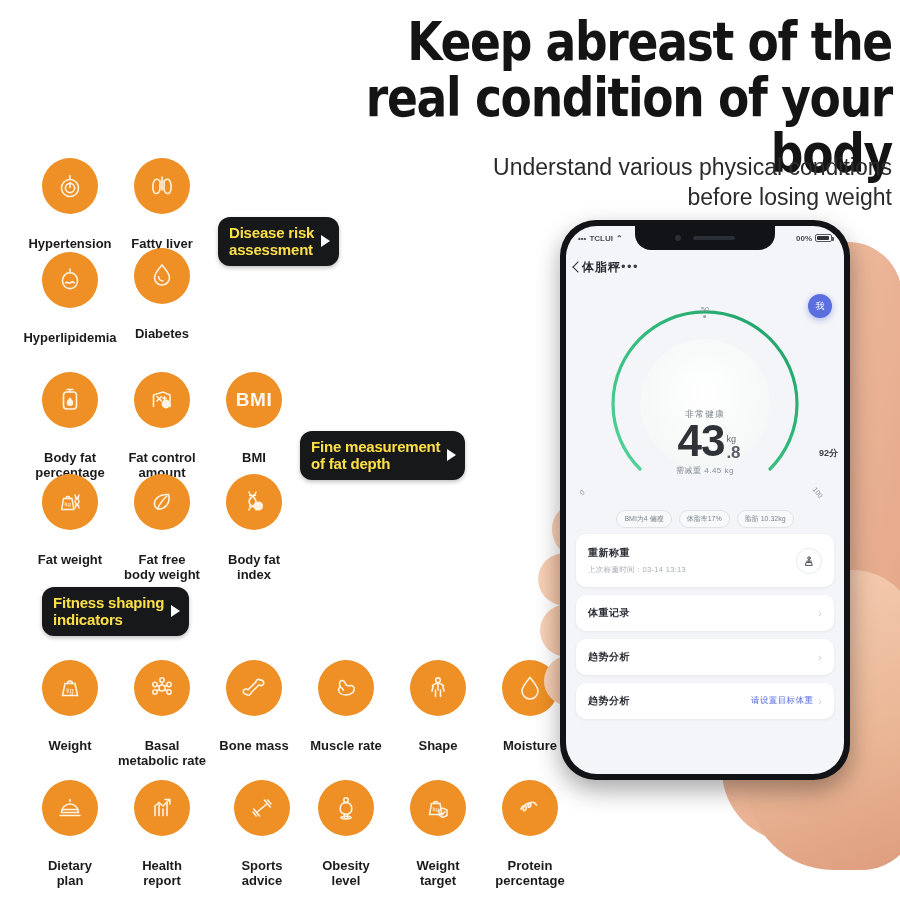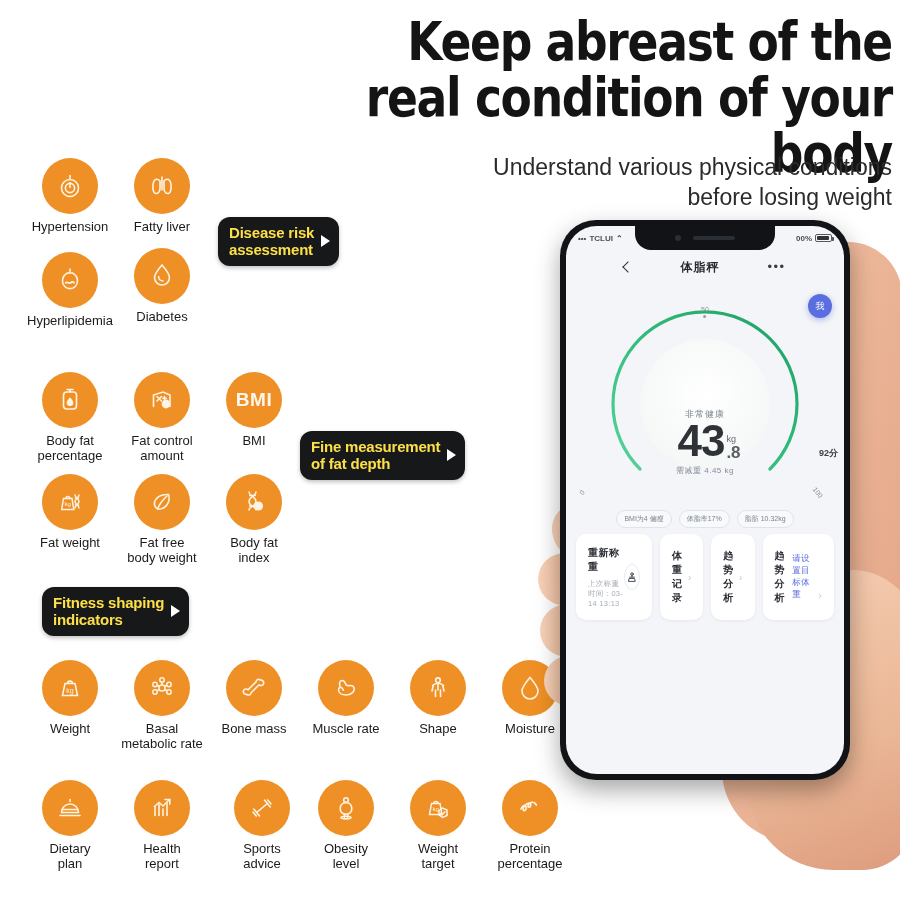--- a/index.html
+++ b/index.html
@@ -52,25 +52,25 @@
   }
   .disc svg { display: block; }
   .disc .bmi-text {
     font-size: 19px;
     font-weight: bold;
     color: #fff7ee;
     letter-spacing: 0.5px;
     font-family: "Liberation Sans", sans-serif;
   }
   .cap {
-    margin-top: 5px;
+    margin-top: 22px;
     font-size: 13px;
     line-height: 15px;
     color: #1b1b1b;
-    font-weight: 400;
+    font-weight: 700;
   }
 
   
   .pill {
     position: absolute;
     background: #17181a;
     border-radius: 12px;
     color: #fde047;
     display: flex;
     align-items: center;
@@ -152,22 +152,22 @@
     font-size: 8px; color: #4a4f57; font-weight: 600;
     z-index: 5;
   }
   .statusbar .sb-l, .statusbar .sb-r { display: flex; align-items: center; gap: 3px; }
   .batt { width: 17px; height: 8px; border: 1px solid #55595f; border-radius: 2px; position: relative; }
   .batt::after { content:""; position:absolute; right:-3px; top:2px; width:2px; height:4px; background:#55595f; border-radius:0 1px 1px 0;}
   .batt i { position:absolute; left:1px; top:1px; bottom:1px; width:12px; background:#2f3338; border-radius:1px; display:block;}
 
   .navbar {
     position: absolute; top: 26px; left: 0; right: 0; height: 30px;
-    display: flex; align-items: center; justify-content: center;
-    padding: 0 8px; z-index: 4; gap: 48px;
+    display: flex; align-items: center; justify-content: flex-start;
+    padding: 0 8px; z-index: 4;
   }
   .navbar .nb-title { font-size: 12px; color: #262a30; font-weight: 600; letter-spacing: 1px; }
   .chev-back { width: 8px; height: 8px; border-left: 1.6px solid #2c3036; border-bottom: 1.6px solid #2c3036; transform: rotate(45deg); }
   .dots { letter-spacing: 1.5px; color: #3a3f46; font-size: 13px; line-height: 6px; }
 
   .avatar-btn {
     position: absolute; right: 12px; top: 68px;
     width: 24px; height: 24px; border-radius: 50%;
     background: #5b6ee0;
     color: #fff; font-size: 9px;
@@ -197,21 +197,21 @@
   .tick-r { right: 20px; bottom: 8px; transform: rotate(52deg); }
   .score { position: absolute; right: 6px; bottom: 44px; font-size: 9px; font-weight: bold; color: #3a3f46; }
 
   .chips { position: absolute; top: 284px; left: 0; right: 0; display: flex; justify-content: center; gap: 7px; }
   .chip {
     border: 1px solid #dfe4ea; border-radius: 9px;
     padding: 3px 7px; font-size: 7px; color: #7e848d; background: #f7f9fb;
     white-space: nowrap;
   }
 
-  .cards { position: absolute; top: 308px; left: 10px; right: 10px; display: flex; gap: 8px; }
+  .cards { position: absolute; top: 308px; left: 10px; right: 10px; display: flex; flex-direction: column; gap: 8px; }
   .card {
     background: #ffffff; border-radius: 10px;
     padding: 11px 12px;
     box-shadow: 0 1px 3px rgba(40,60,90,.07);
     display: flex; align-items: center; justify-content: space-between;
   }
   .card.tall { padding: 12px; }
   .c-title { font-size: 10px; color: #2a2e34; font-weight: 600; letter-spacing: .5px; }
   .c-sub { font-size: 7.5px; color: #a7adb5; margin-top: 5px; letter-spacing: .3px; }
   .c-chev { color: #c6ccd4; font-size: 11px; line-height: 11px; }

